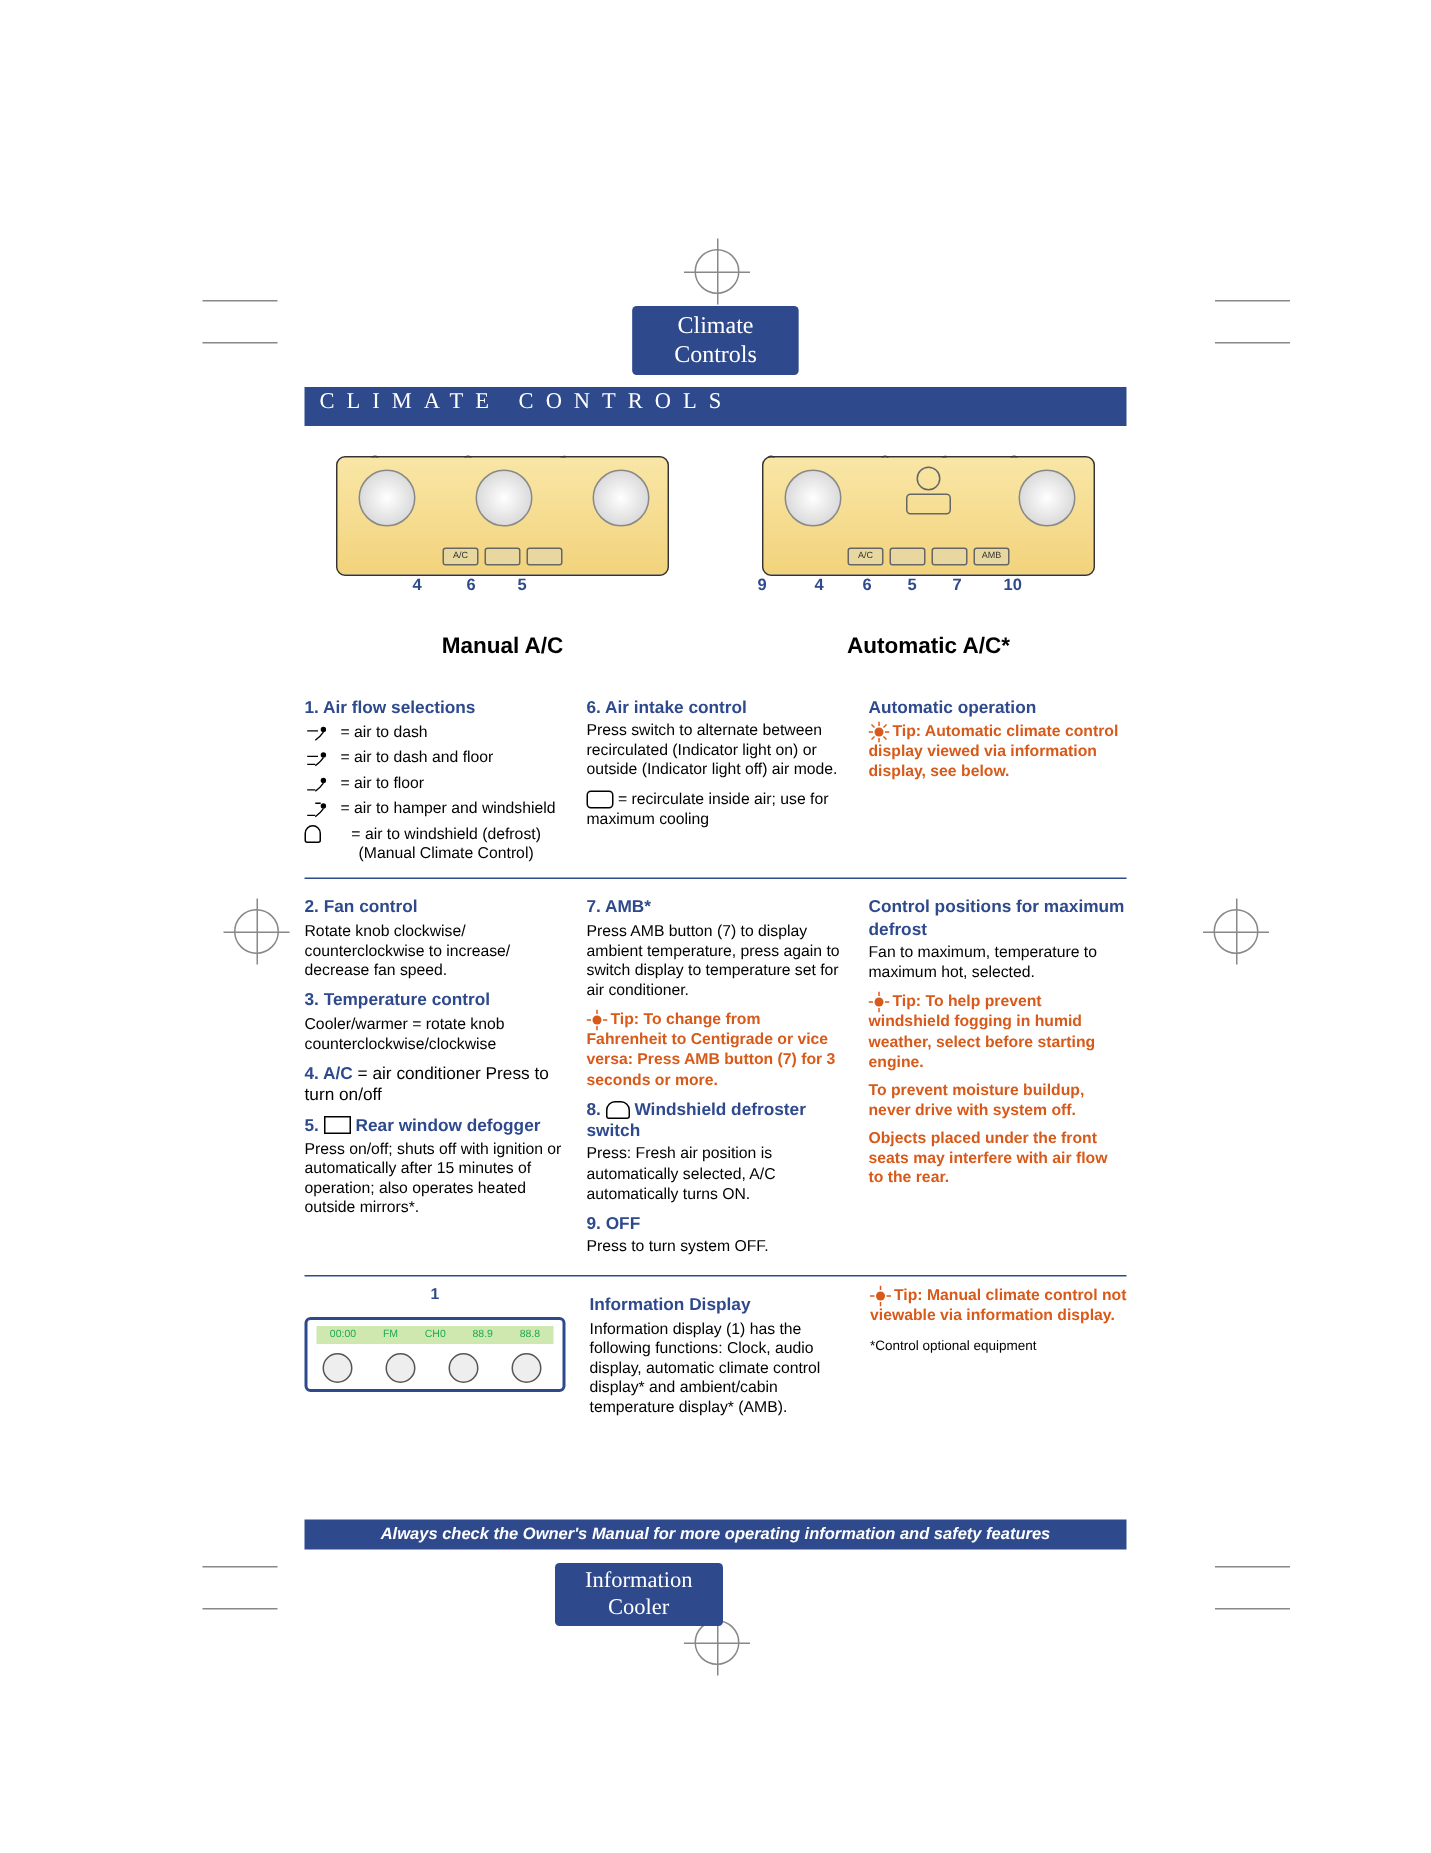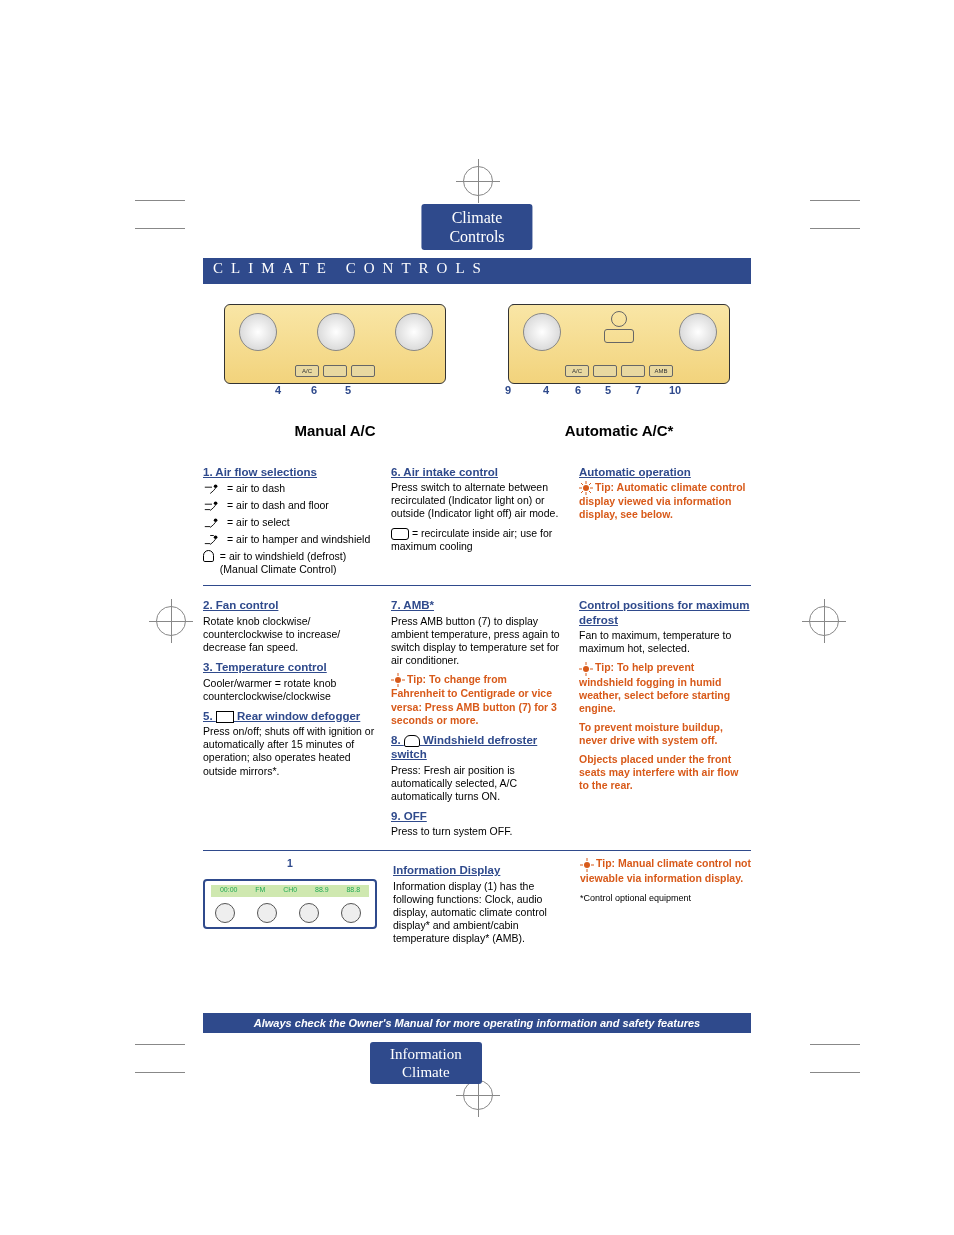--- a/index.html
+++ b/index.html
@@ -14,24 +14,24 @@
 .cols { display:flex; gap:16px; }
 .col { flex:1; }
 .panel-row { display:flex; gap:20px; margin-bottom:4px; }
 .panel-box { flex:1; text-align:center; }
 .panel { width:220px; height:78px; margin:0 auto; border:1px solid #333; border-radius:6px; background:linear-gradient(#f9e6a6,#f2d37c); position:relative; }
 .panel-caption { font-weight:bold; font-size:15px; margin-top:24px; }
 .callout { position:absolute; font-weight:bold; font-size:11px; color:#2f4a8c; }
 .dial { position:absolute; width:36px; height:36px; border-radius:50%; background:radial-gradient(#fff,#ccc); border:1px solid #888; }
 .btns-row { position:absolute; bottom:6px; left:50%; transform:translateX(-50%); display:flex; gap:4px; }
 .btn-mini { width:22px; height:10px; border:1px solid #666; border-radius:2px; background:#e8d8a0; font-size:6px; line-height:10px; text-align:center; color:#333; }
-h4 { color:#2f4a8c; font-size:11.5px; margin:6px 0 2px 0; font-weight:bold;text-decoration:underline; }
+h4 { color:#2f4a8c; font-size:11.5px; margin:6px 0 2px 0; font-weight:bold; }
 .num { color:#2f4a8c; font-weight:bold; }
 p { margin:0 0 6px 0; }
-.airflow-item { display:flex; align-items:flex-start; gap:6px; margin:3px 0; }
+.airflow-item { display:flex; align-items:flex-start; gap:6px; margin:3px 0;text-align:center; }
 .tip { color:#d85a1a; font-weight:bold; font-size:10.5px; line-height:1.25; }
 .tip-icon { display:inline-block; width:14px; height:14px; vertical-align:middle; margin-right:2px; }
 .warn { color:#d85a1a; font-weight:bold; font-size:10.5px; }
 .rear-icon { display:inline-block; width:16px; height:10px; border:1px solid #000; vertical-align:middle; position:relative; }
 .defrost-icon { display:inline-block; width:14px; height:10px; border:1px solid #000; border-radius:6px 6px 2px 2px; vertical-align:middle; }
 .recirc-icon { display:inline-block; width:16px; height:10px; border:1px solid #000; border-radius:3px; vertical-align:middle; }
 .footer-strip { position:absolute; top:1013px; left:203px; right:203px; background:#2f4a8c; color:#fff; font-style:italic; font-weight:bold; font-size:11px; text-align:center; padding:4px 0; }
 .info-tab { position:absolute; top:1042px; left:370px; background:#2f4a8c; color:#fff; font-family:"Comic Sans MS", cursive; font-size:15px; padding:3px 20px; border-radius:3px; text-align:center; line-height:1.2; }
 .radio-box { width:170px; height:46px; border:2px solid #2f4a8c; border-radius:4px; margin:8px 0; background:#fff; position:relative; }
 .radio-lcd { position:absolute; top:4px; left:6px; right:6px; height:12px; background:#cfe8b0; font-size:7px; color:#2a5; display:flex; align-items:center; justify-content:space-around; }
@@ -139,21 +139,21 @@
               <path d="M2 5 L10 5 M2 11 L8 11" stroke="#000"></path>
             </svg>
             <span>= air to dash and floor</span>
           </div>
         <div class="airflow-item">
             <svg class="person" viewBox="0 0 20 14">
               <circle cx="14" cy="4" r="2" fill="#000"></circle>
               <path d="M14 6 Q12 9 8 12" stroke="#000" fill="none"></path>
               <path d="M2 11 L8 11" stroke="#000"></path>
             </svg>
-            <span>= air to select</span>
+            <span>= air to floor</span>
           </div>
         <div class="airflow-item">
             <svg class="person" viewBox="0 0 20 14">
               <circle cx="14" cy="4" r="2" fill="#000"></circle>
               <path d="M14 6 Q12 9 8 12" stroke="#000" fill="none"></path>
               <path d="M8 2 L12 2 M2 11 L8 11" stroke="#000"></path>
             </svg>
             <span>= air to hamper and windshield</span>
           </div>
         <div class="airflow-item">
@@ -185,20 +185,21 @@
     </div>
 
     <hr class="rule">
 
     <div class="cols">
       <div class="col">
         <h4>2. Fan control</h4>
         <p>Rotate knob clockwise/ counterclockwise to increase/ decrease fan speed.</p>
         <h4>3. Temperature control</h4>
         <p>Cooler/warmer = rotate knob counterclockwise/clockwise</p>
+        <h4><span class="num">4. A/C</span><span style="font-weight:normal;color:#000;"> = air conditioner Press to turn on/off</span></h4>
         <h4><span class="num">5. </span><span class="rear-icon"></span><span class="num"> Rear window defogger</span></h4>
         <p>Press on/off; shuts off with ignition or automatically after 15 minutes of operation; also operates heated outside mirrors*.</p>
       </div>
       <div class="col">
         <h4>7. AMB*</h4>
         <p>Press AMB button (7) to display ambient temperature, press again to switch display to temperature set for air conditioner.</p>
         <p class="tip"><svg class="tip-icon" viewBox="0 0 14 14">
               <circle cx="7" cy="7" r="3" fill="#d85a1a"></circle>
               <g stroke="#d85a1a">
                 <line x1="7" y1="0" x2="7" y2="3"></line>
@@ -262,14 +263,14 @@
                 <line x1="11" y1="7" x2="14" y2="7"></line>
               </g>
             </svg><span>Tip: Manual climate control not viewable via information display.</span></p>
         <p class="footnote">*Control optional equipment</p>
       </div>
     </div>
   </div>
 
   <div class="footer-strip">Always check the Owner's Manual for more operating information and safety features</div>
   <div class="info-tab" style="white-space:pre-line;">Information
-Climate</div>
+Cooler</div>
 </div>
 
 </body></html>

